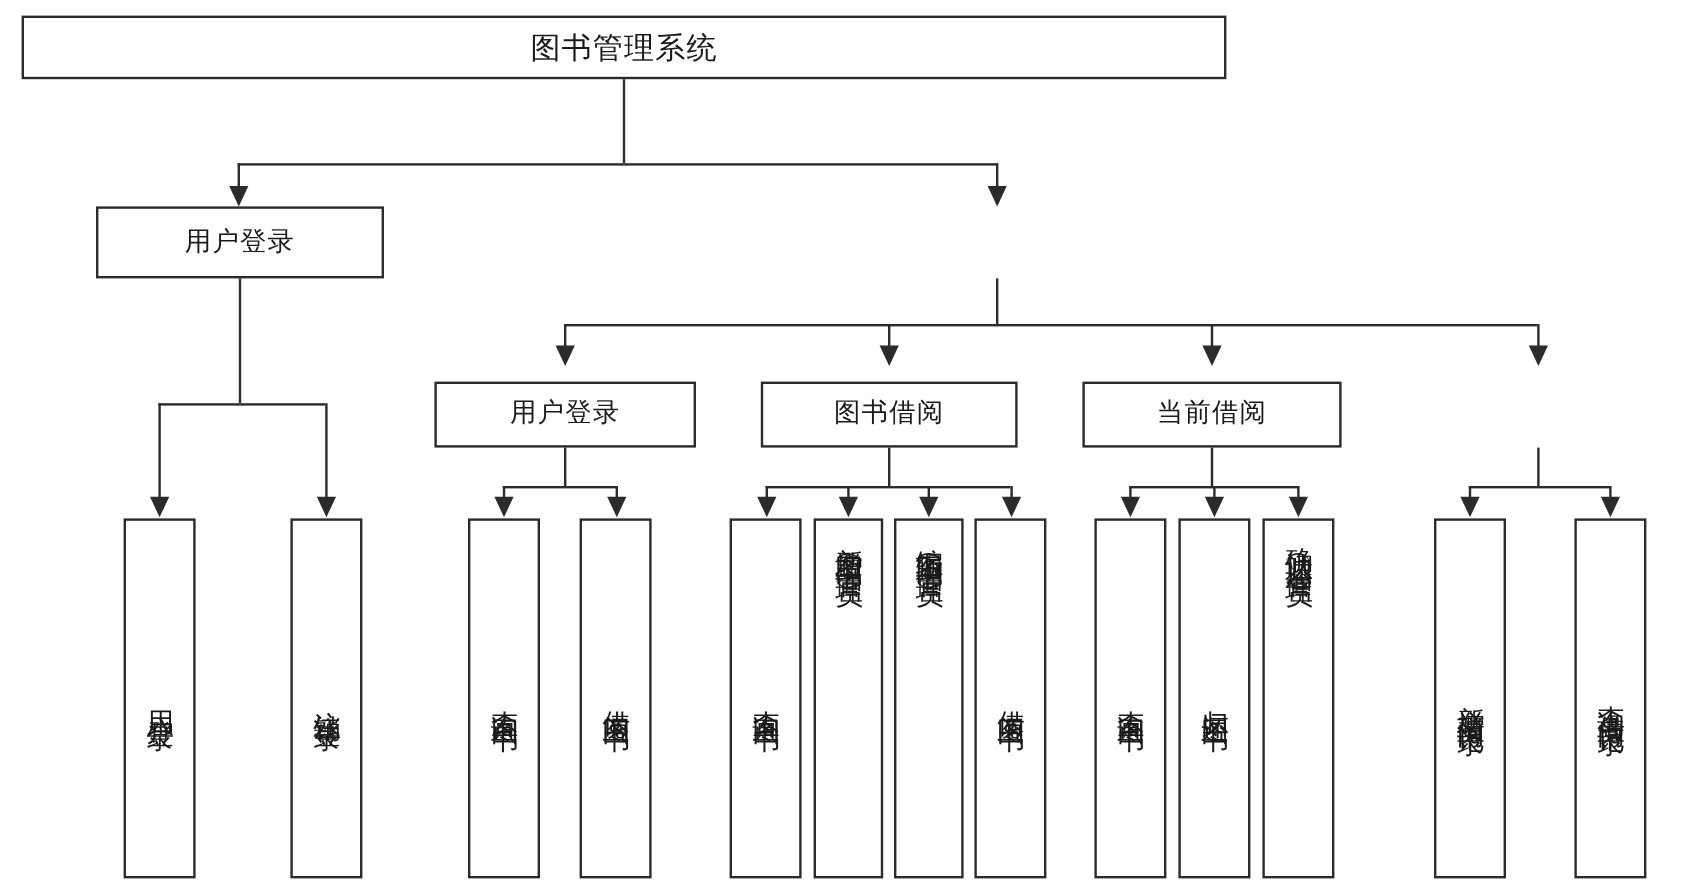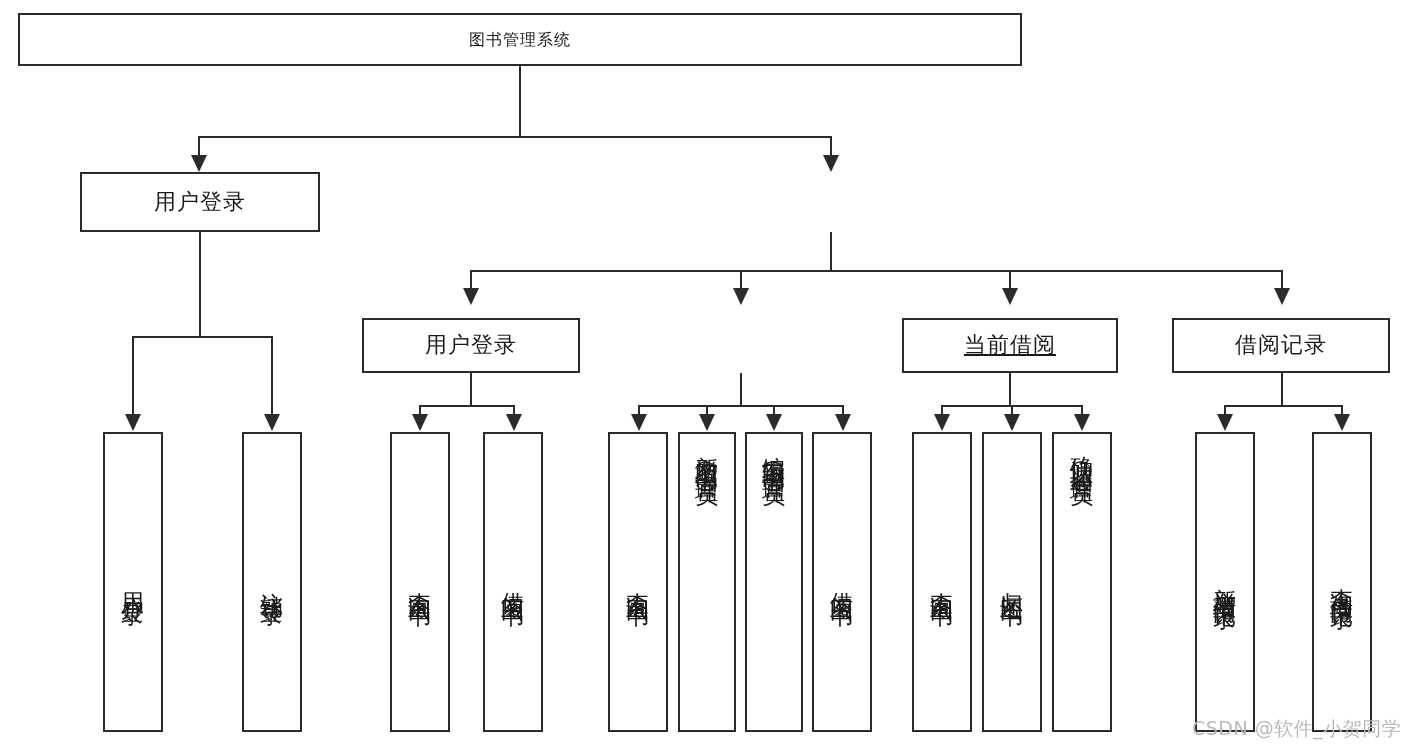--- a/index.html
+++ b/index.html
@@ -31,21 +31,21 @@
     display: block;
     text-align: center;
     white-space: pre;
     letter-spacing: 1px;
   }
   .node.horiz .label {
     font-size: 22px;
     line-height: 1.1;
   }
   .node.root .label {
-    font-size: 16px;
+    font-size: 25px;
   }
   
   .node.vert {
     writing-mode: vertical-rl;
     text-orientation: upright;
     align-items: center;
     justify-content: center;
     padding: 4px 0;
   }
   .node.vert.top {
@@ -124,25 +124,25 @@
   <div class="vline" style="left:740px; top:270px; height:19px;"></div>
   <div class="arrow" style="left:733px; top:288px;"></div>
   <div class="vline" style="left:1009px; top:270px; height:19px;"></div>
   <div class="arrow" style="left:1002px; top:288px;"></div>
   <div class="vline" style="left:1281px; top:270px; height:19px;"></div>
   <div class="arrow" style="left:1274px; top:288px;"></div>
 
   <div class="node horiz" style="left:362px; top:318px; width:218px; height:55px;">
     <span class="label">用户登录</span>
   </div>
-  <div class="node horiz" style="left:902px; top:318px; width:216px; height:55px;text-decoration:underline;">
+  <div class="node horiz" style="left:634px; top:318px; width:214px; height:55px;">
+    <span class="label">图书借阅</span>
+  </div>
+  <div class="node horiz" style="left:902px; top:318px; width:216px; height:55px;">
     <span class="label">当前借阅</span>
-  </div>
-  <div class="node horiz" style="left:1172px; top:318px; width:218px; height:55px;">
-    <span class="label">借阅记录</span>
   </div>
 
   <div class="vline" style="left:470px; top:373px; height:32px;"></div>
   <div class="hline" style="left:419px; top:405px; width:95px;"></div>
   <div class="vline" style="left:419px; top:405px; height:10px;"></div>
   <div class="arrow" style="left:412px; top:414px;"></div>
   <div class="vline" style="left:513px; top:405px; height:10px;"></div>
   <div class="arrow" style="left:506px; top:414px;"></div>
 
   <div class="vline" style="left:740px; top:373px; height:32px;"></div>
@@ -209,15 +209,14 @@
     <span class="label">确认归还（管理员）</span>
   </div>
 
   <div class="node vert" style="left:1195px; top:432px; width:60px; height:300px;">
     <span class="label">新增借阅记录</span>
   </div>
   <div class="node vert" style="left:1312px; top:432px; width:60px; height:300px;">
     <span class="label">查询借阅记录</span>
   </div>
 
-  <div class="watermark" style="left:1192px; top:716px;">CSDN @软件_小贺同学</div>
 
 </div>
 
 </body></html>

